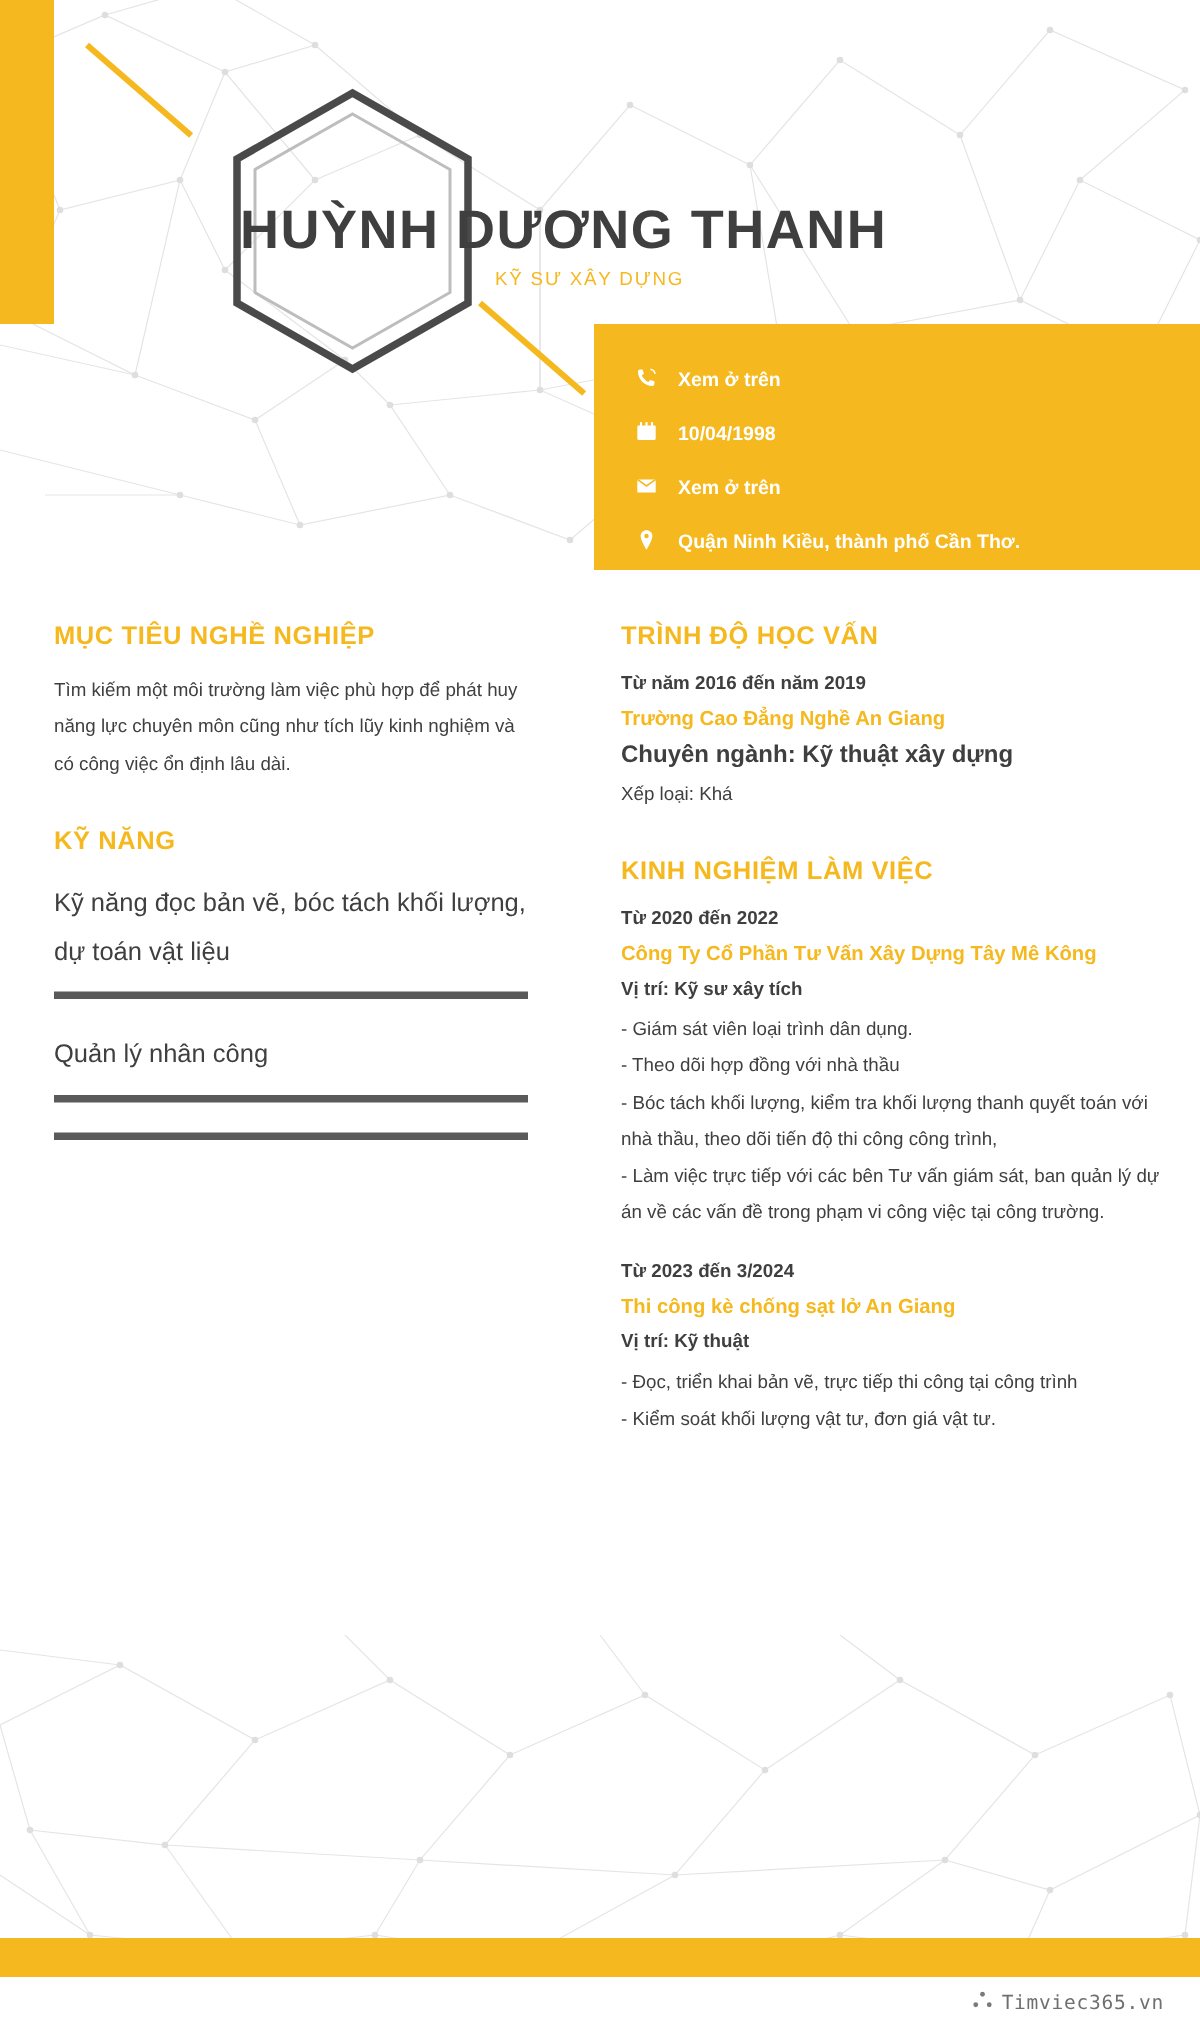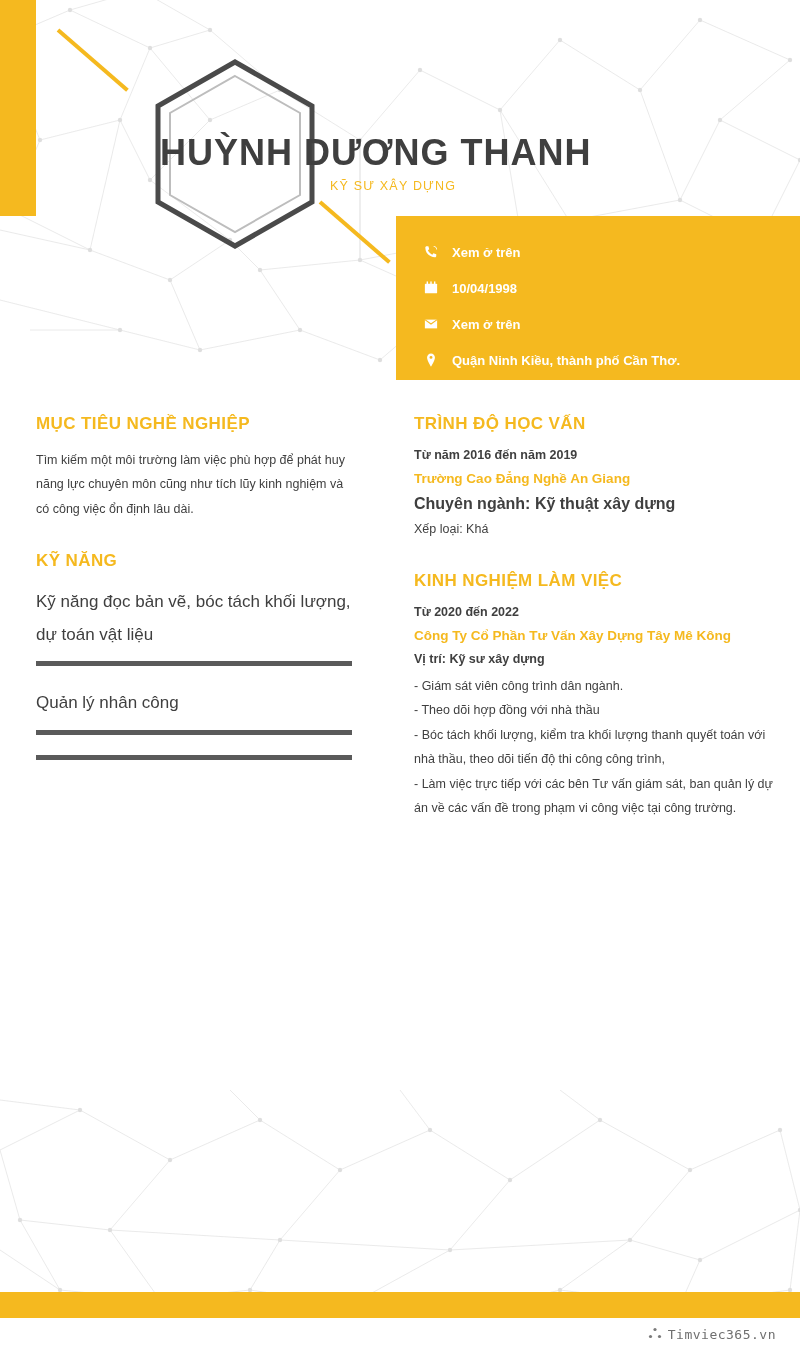--- a/index.html
+++ b/index.html
@@ -404,29 +404,36 @@
       <div class="entry-plain">Xếp loại: Khá</div>
     </div>
 
     <div class="gap-lg"></div>
 
     <div class="sec-title">KINH NGHIỆM LÀM VIỆC</div>
 
     <div class="entry">
       <div class="entry-period">Từ 2020 đến 2022</div>
       <div class="entry-org">Công Ty Cổ Phần Tư Vấn Xây Dựng Tây Mê Kông</div>
-      <div class="entry-role">Vị trí: Kỹ sư xây dựng</div>
-      <div class="bullet">- Giám sát viên công trình dân ngành.</div>
+      <div class="entry-role">Vị trí: Kỹ sư xây tích</div>
+      <div class="bullet">- Giám sát viên loại trình dân dụng.</div>
       <div class="bullet">- Theo dõi hợp đồng với nhà thầu</div>
       <div class="bullet">- Bóc tách khối lượng, kiểm tra khối lượng thanh quyết toán với nhà thầu, theo dõi tiến độ thi công công trình,</div>
       <div class="bullet">- Làm việc trực tiếp với các bên Tư vấn giám sát, ban quản lý dự án về các vấn đề trong phạm vi công việc tại công trường.</div>
     </div>
 
     <div class="gap-md"></div>
 
+    <div class="entry">
+      <div class="entry-period">Từ 2023 đến 3/2024</div>
+      <div class="entry-org">Thi công kè chống sạt lở An Giang</div>
+      <div class="entry-role">Vị trí: Kỹ thuật</div>
+      <div class="bullet">- Đọc, triển khai bản vẽ, trực tiếp thi công tại công trình</div>
+      <div class="bullet">- Kiểm soát khối lượng vật tư, đơn giá vật tư.</div>
+    </div>
   </div>
 
   <div class="footer-bar"></div>
   <div class="footer-brand">
     <span>
       <svg width="14" height="12" viewBox="0 0 14 12" fill="#7a7a7a">
           <circle cx="7" cy="2.5" r="1.6"></circle>
           <circle cx="2.5" cy="9.5" r="1.6"></circle>
           <circle cx="11.5" cy="9.5" r="1.6"></circle>
         </svg>

